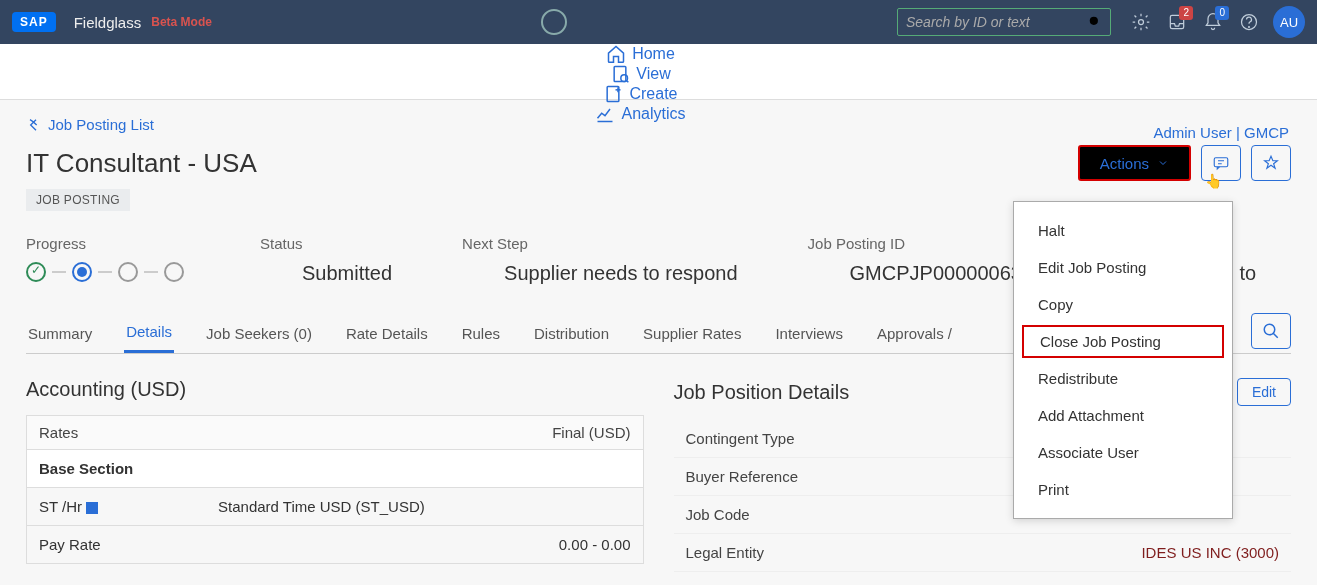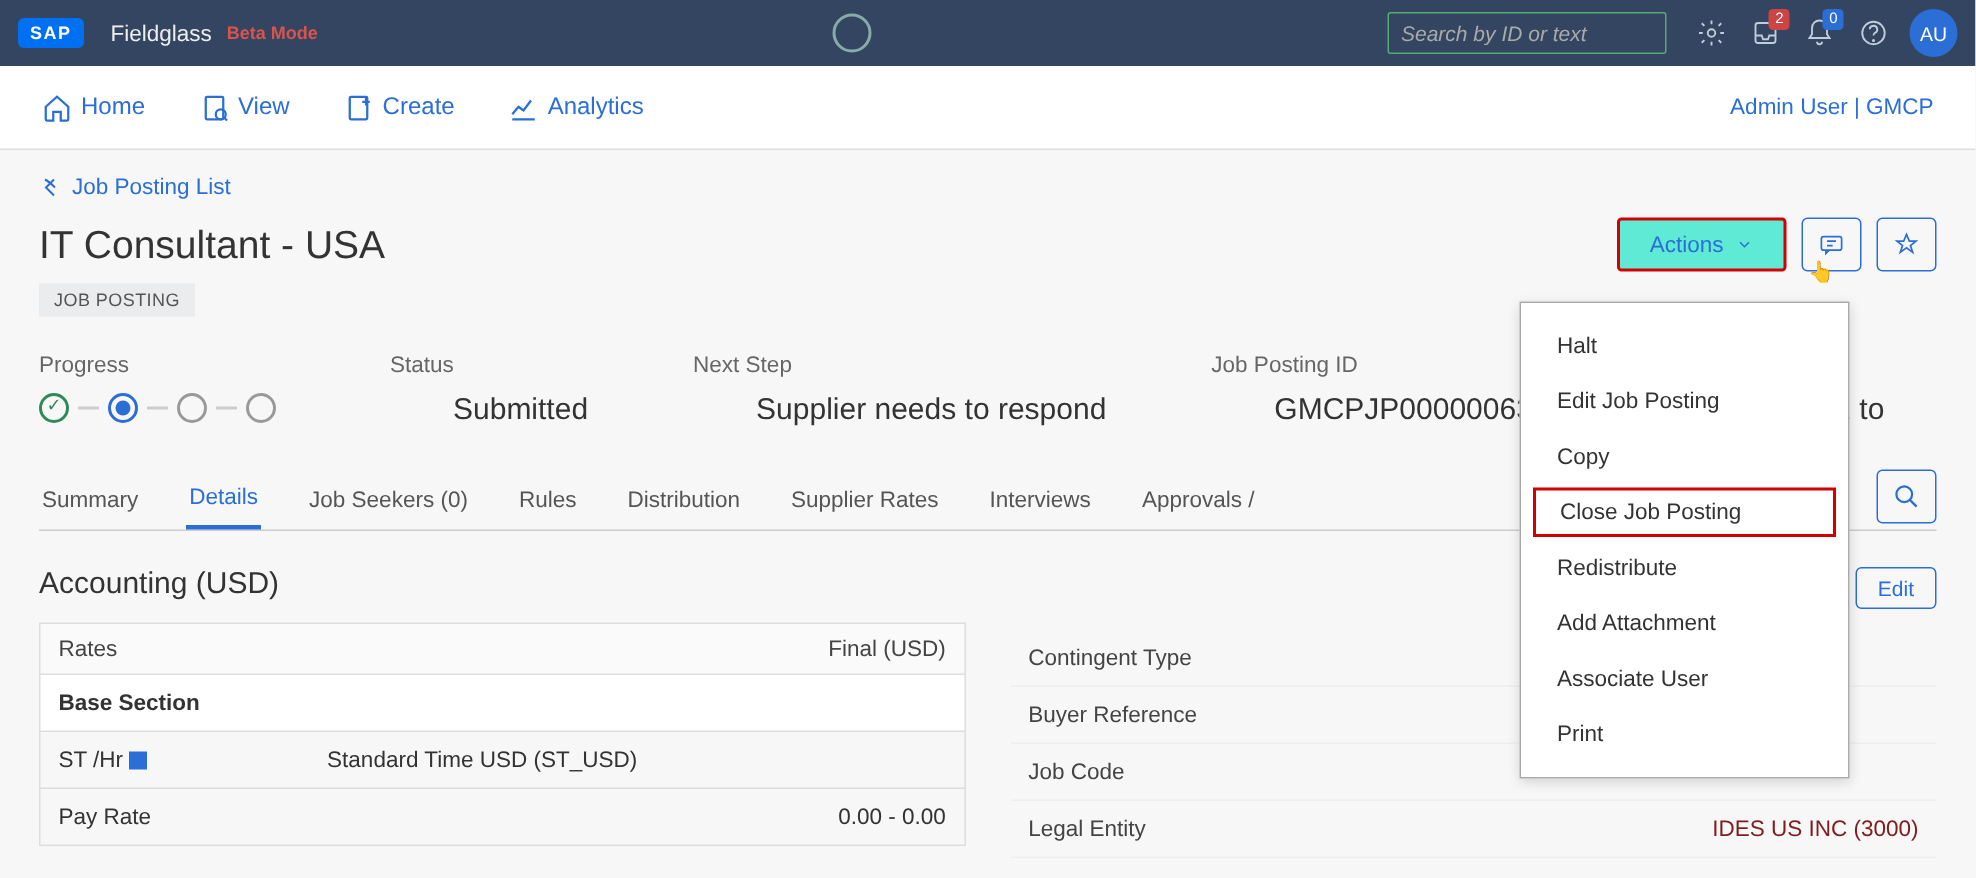--- a/index.html
+++ b/index.html
@@ -5,43 +5,43 @@
     * { margin: 0; padding: 0; box-sizing: border-box; font-family: Arial, sans-serif; }
     body { background: #f7f7f7; width: 1317px; height: 585px; overflow: hidden; }
 
     
     .header { background: #334560; height: 44px; display: flex; align-items: center; padding: 0 12px; color: #fff; }
     .sap-logo { background: #0070f2; color: #fff; font-weight: bold; padding: 3px 8px; border-radius: 4px; font-size: 12px; margin-right: 18px; letter-spacing: 1px; }
     .product-name { font-size: 15px; color: #eee; margin-right: 10px; }
     .beta { color: #d9534f; font-size: 12px; font-weight: bold; }
     .header-center { flex: 1; display: flex; justify-content: center; }
     .spinner { width: 26px; height: 26px; border: 2px solid #8aa; border-radius: 50%; }
-    .search-bar { display: flex; align-items: center; border: 1px solid #5a7; border-radius: 2px; padding: 4px 8px; width: 186px; margin-right: 12px; }
+    .search-bar { display: flex; align-items: center; border: 1px solid #5a7; border-radius: 2px; padding: 4px 8px; width: 214px; margin-right: 12px; }
     .search-bar input { background: transparent; border: none; color: #ccc; font-size: 14px; flex: 1; outline: none; font-style: italic; }
     .search-bar input::placeholder { color: #aaa; }
     .header-icon { width: 36px; height: 36px; display: flex; align-items: center; justify-content: center; cursor: pointer; position: relative; }
     .header-icon svg { stroke: #c0cdda; fill: none; stroke-width: 1.5; }
     .badge { position: absolute; top: 2px; right: 2px; background: #cc4444; color: #fff; font-size: 10px; border-radius: 3px; padding: 0 4px; line-height: 14px; }
     .badge.blue { background: #2a6ed6; }
     .avatar { width: 32px; height: 32px; background: #2a6ed6; color: #fff; border-radius: 50%; display: flex; align-items: center; justify-content: center; font-size: 13px; margin-left: 6px; }
 
     
-    .nav-bar { background: #fff; height: 56px; display: flex; align-items: center; padding: 0 28px; border-bottom: 1px solid #ddd; }
+    .nav-bar { background: #fff; height: 56px; display: flex; align-items: center; padding: 0 28px; border-bottom: 1px solid #ddd; flex-direction: column; }
     .nav-item { display: flex; align-items: center; color: #2a6ed6; font-size: 16px; margin-right: 36px; cursor: pointer; }
     .nav-item svg { margin-right: 6px; stroke: #2a6ed6; fill: none; stroke-width: 1.8; }
     .nav-right { margin-left: auto; color: #2a6ed6; font-size: 15px; }
 
     
     .content { padding: 16px 26px; position: relative; }
     .breadcrumb { color: #2a6ed6; font-size: 15px; display: flex; align-items: center; margin-bottom: 12px; cursor: pointer; }
     .breadcrumb svg { margin-right: 6px; stroke: #2a6ed6; fill: none; stroke-width: 2; }
     .title-row { display: flex; align-items: center; }
     .page-title { font-size: 26px; color: #333; font-weight: normal; }
     .title-actions { margin-left: auto; display: flex; gap: 10px; }
-    .actions-btn { border: 2px solid #d40000; padding: 6px 20px; color: #2a6ed6; font-size: 15px; display: flex; align-items: center; gap: 8px; background: #5eead4; cursor: pointer; border-radius: 3px; }
+    .actions-btn { border: 2px solid #d40000; padding: 6px 20px; color: #2a6ed6; font-size: 15px; display: flex; align-items: center; gap: 8px; background: #000000; cursor: pointer; border-radius: 3px; }
     .icon-btn { border: 1px solid #2a6ed6; width: 40px; height: 36px; border-radius: 4px; display: flex; align-items: center; justify-content: center; cursor: pointer; }
     .icon-btn svg { stroke: #2a6ed6; fill: none; stroke-width: 1.5; }
     .tag { display: inline-block; background: #eaecee; color: #555; font-size: 12px; font-weight: normal; padding: 4px 10px; margin-top: 8px; letter-spacing: 0.3px; }
 
     
     .summary-row { display: flex; margin-top: 24px; gap: 70px; }
     .summary-item { display: flex; flex-direction: column; }
     .summary-label { color: #666; font-size: 15px; margin-bottom: 10px; }
     .summary-value { color: #333; font-size: 20px; margin-left: 42px; }
     .progress-steps { display: flex; align-items: center; }
@@ -235,20 +235,21 @@
       <span class="summary-label">Period</span>
       <span class="summary-value">05/16/2021 to</span>
     </div>
   </div>
 
   
   <div class="tabs">
     <div class="tab">Summary</div>
     <div class="tab active">Details</div>
     <div class="tab">Job Seekers (0)</div>
+    <div class="tab">Rate Details</div>
     <div class="tab">Rules</div>
     <div class="tab">Distribution</div>
     <div class="tab">Supplier Rates</div>
     <div class="tab">Interviews</div>
     <div class="tab">Approvals /</div>
     <div class="tab-search">
       <svg width="18" height="18" viewBox="0 0 24 24" style="stroke-width:2;">
           <circle cx="10" cy="10" r="7"></circle>
           <line x1="15" y1="15" x2="21" y2="21"></line>
         </svg>
@@ -271,20 +272,21 @@
         <span style="margin-left:120px;">Standard Time USD (ST_USD)</span>
       </div>
       <div class="table-row">
         <span>Pay Rate</span>
         <span class="col-right">0.00 - 0.00</span>
       </div>
     </div>
 
     <div class="section">
       <div class="section-title">
+        <span>Job Position Details</span>
         <span class="edit-btn">Edit</span>
       </div>
       <div class="detail-row">
         <span>Contingent Type</span>
       </div>
       <div class="detail-row">
         <span>Buyer Reference</span>
       </div>
       <div class="detail-row">
         <span>Job Code</span>

